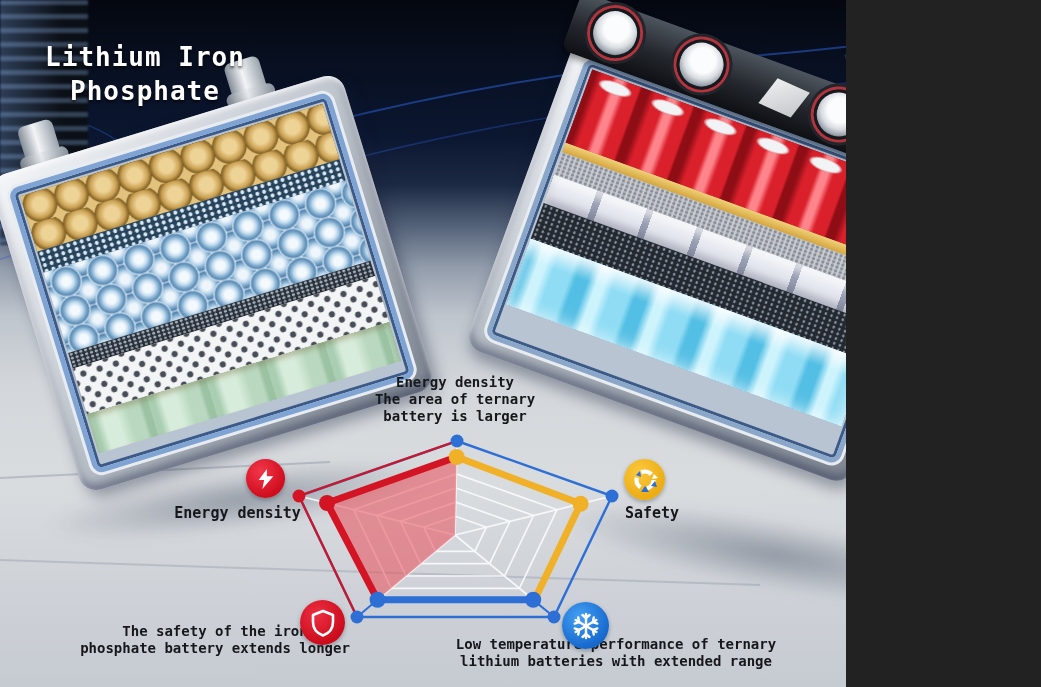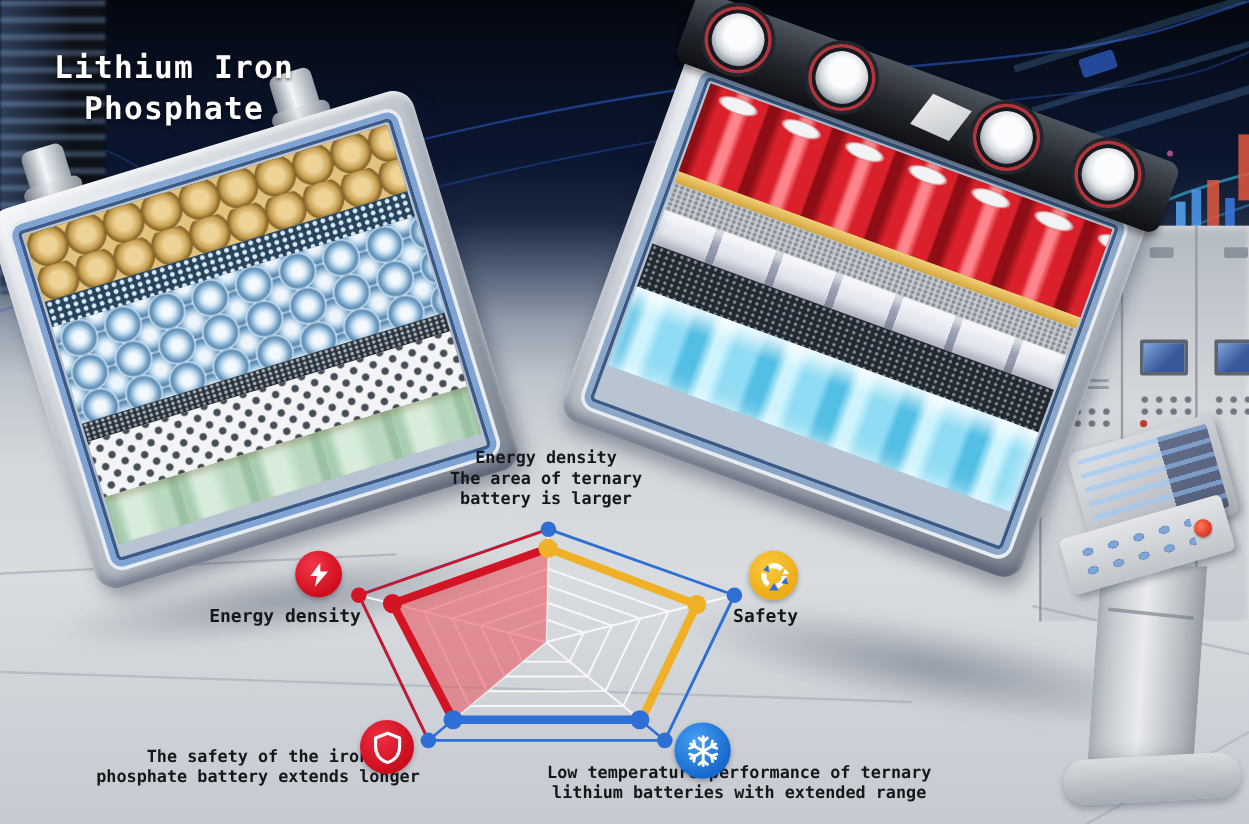--- a/index.html
+++ b/index.html
@@ -1,18 +1,18 @@
 <!DOCTYPE html>
 <html><head>
 <meta charset="utf-8">
 <style>
   * { margin:0; padding:0; box-sizing:border-box; }
   html,body { background:#222; }
   #canvas {
-    position:relative; width:1041px; height:687px; overflow:hidden;
+    position:relative; width:846px; height:687px; overflow:hidden;
     font-family:"DejaVu Sans Mono","Liberation Mono",monospace;
     background: linear-gradient(180deg,
       #04070f 0%, #081022 10%, #0b1630 20%, #1d2a44 27%,
       #55637a 33%, #939dac 39%, #bfc5cd 46%, #d3d7db 56%,
       #d9dcdf 70%, #cdd1d7 88%, #c6cad1 100%);
   }
   .abs { position:absolute; }
   svg { display:block; }
 
   
@@ -338,21 +338,21 @@
       <circle cx="580.6" cy="503.8" r="8" fill="#f0b028"></circle>
       <circle cx="377.58" cy="599.78" r="8" fill="#2e6fd6"></circle>
       <circle cx="533.21" cy="599.78" r="8" fill="#2e6fd6"></circle>
       <circle cx="327.08000000000004" cy="503.02" r="8" fill="#d31424"></circle>
     </svg>
 
   <div class="abs note" style="left:330px;top:374px;width:250px">Energy density
 The area of ternary
 battery is larger</div>
   <div class="abs axis-label" style="left:160px;top:504px;width:155px">Energy density</div>
-  <div class="abs axis-label" style="left:588px;top:504px;width:100px">Safety</div>
+  <div class="abs axis-label" style="left:602px;top:504px;width:100px">Safety</div>
   <div class="abs note" style="left:55px;top:623px;width:320px">The safety of the iron
 phosphate battery extends longer</div>
   <div class="abs note" style="left:435px;top:636px;width:362px">Low temperature performance of ternary
 lithium batteries with extended range</div>
 
   <div id="lightning-chip" class="abs chip">
     <svg width="22" height="22" viewBox="0 0 24 24">
         <path d="M13 1 L4 13 H10 L8 23 L20 9 H13 Z" fill="#fff"></path>
       </svg>
   </div>

